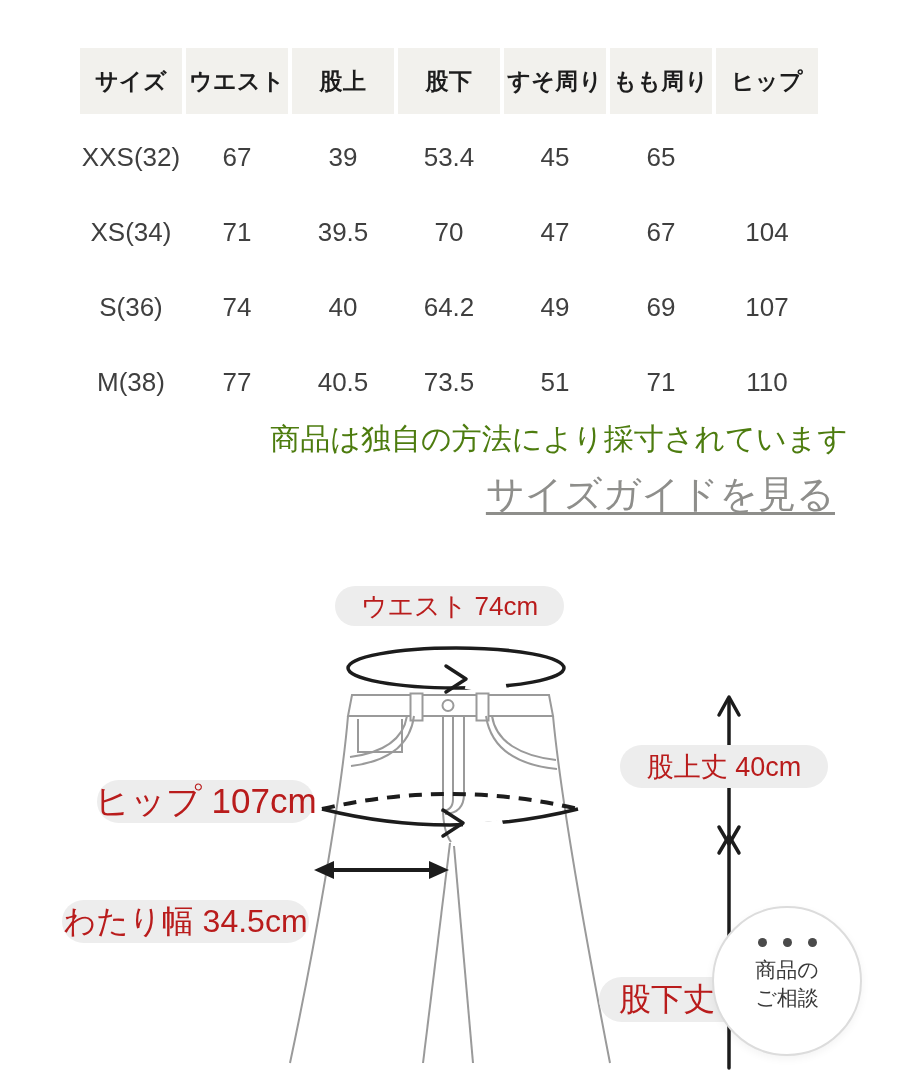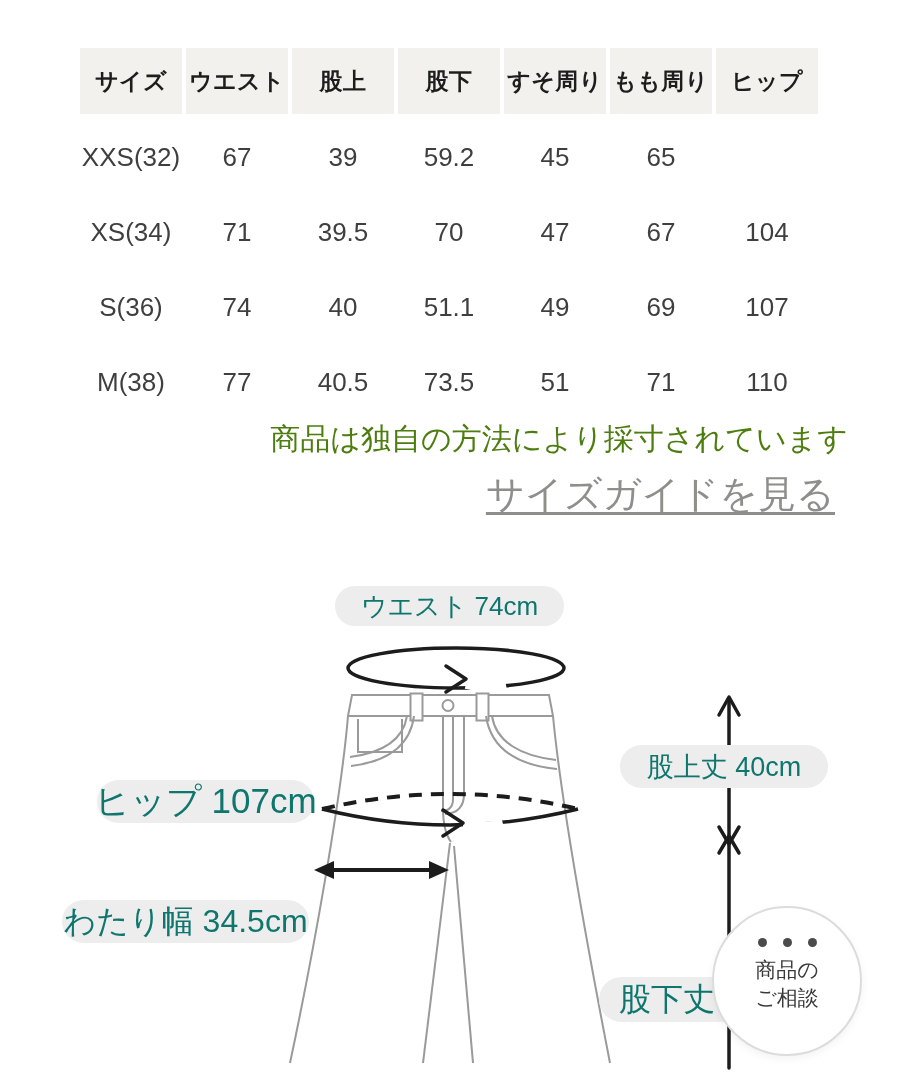--- a/index.html
+++ b/index.html
@@ -53,21 +53,21 @@
   }
 
   
   .diagram{position:absolute;left:0;top:0;width:903px;height:1080px;}
   .diagram svg{position:absolute;left:0;top:0;z-index:1;}
 
   .pill{
     position:absolute;z-index:2;
     background:#ededed;border-radius:999px;
     display:flex;align-items:center;justify-content:center;
-    color:#0f766e;white-space:nowrap;
+    color:#b91c1c;white-space:nowrap;
   }
   .pill-waist {left:335px;top:586px;width:229px;height:40px;font-size:26px;}
   .pill-hip   {left:97px; top:780px;width:217px;height:43px;font-size:35px;}
   .pill-rise  {left:620px;top:745px;width:208px;height:43px;font-size:27px;}
   .pill-thigh {left:62px; top:900px;width:247px;height:43px;font-size:32px;}
   .pill-inseam{left:599px;top:977px;width:186px;height:45px;font-size:32px;
                justify-content:flex-start;padding-left:20px;box-sizing:border-box;}
 
   
   .consult-btn{
@@ -101,38 +101,38 @@
       <div class="th">股下</div>
       <div class="th">すそ周り</div>
       <div class="th">もも周り</div>
       <div class="th">ヒップ</div>
     </div>
     <div class="tbody">
       <div class="trow">
         <div class="td">XXS(32)</div>
         <div class="td">67</div>
         <div class="td">39</div>
-        <div class="td">59.2</div>
+        <div class="td">53.4</div>
         <div class="td">45</div>
         <div class="td">65</div>
       </div>
       <div class="trow">
         <div class="td">XS(34)</div>
         <div class="td">71</div>
         <div class="td">39.5</div>
         <div class="td">70</div>
         <div class="td">47</div>
         <div class="td">67</div>
         <div class="td">104</div>
       </div>
       <div class="trow">
         <div class="td">S(36)</div>
         <div class="td">74</div>
         <div class="td">40</div>
-        <div class="td">51.1</div>
+        <div class="td">64.2</div>
         <div class="td">49</div>
         <div class="td">69</div>
         <div class="td">107</div>
       </div>
       <div class="trow">
         <div class="td">M(38)</div>
         <div class="td">77</div>
         <div class="td">40.5</div>
         <div class="td">73.5</div>
         <div class="td">51</div>

